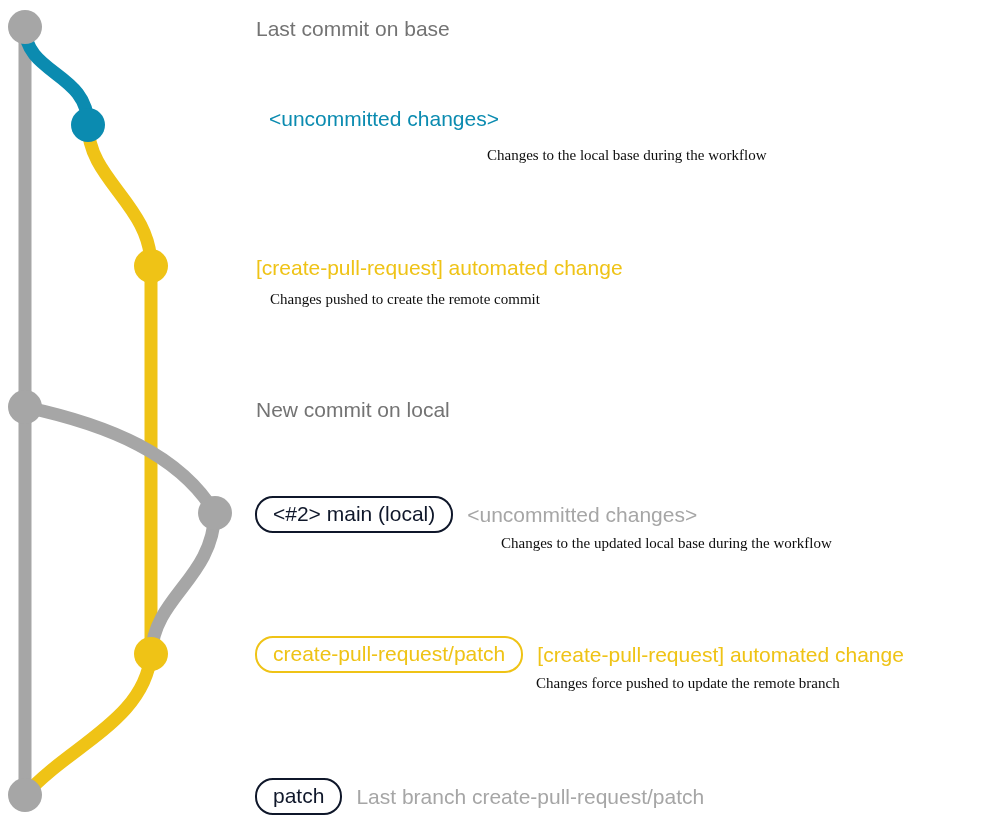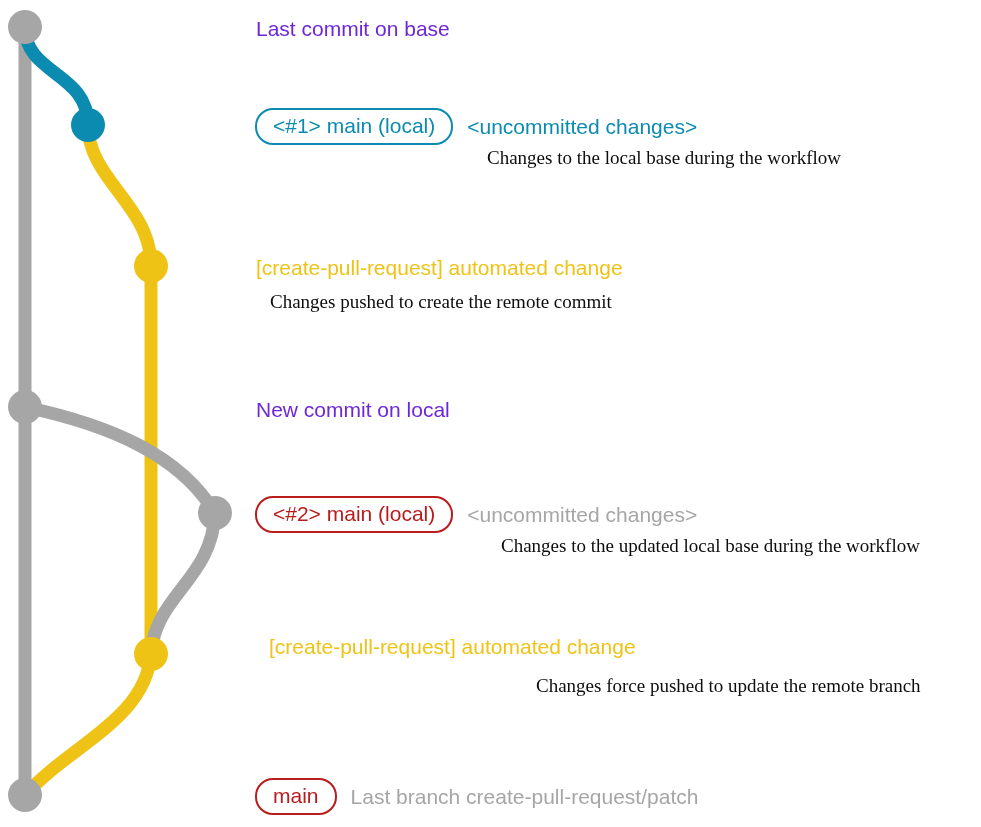--- a/index.html
+++ b/index.html
@@ -38,53 +38,53 @@
     border: 2px solid currentColor;
     padding: 5px 16px 7px 16px;
     font-size: 21px;
     font-weight: 500;
     line-height: 1;
     white-space: nowrap;
     background: #ffffff;
   }
 
   .badge-teal  { color: #0b8bb0; }
-  .badge-gray  { color: #b91c1c; }
+  .badge-gray  { color: #0f172a; }
   .badge-yellow{ color: #efc316; }
 
   .headline {
     font-size: 21px;
     line-height: 1;
     white-space: nowrap;
     margin-left: 14px;
   }
   .headline-teal   { color: #0b8bb0; }
   .headline-gray   { color: #a6a6a6; }
   .headline-yellow { color: #efc316; }
 
   .section-title {
     position: absolute;
     font-size: 21px;
-    color: #6d28d9;
+    color: #737373;
     line-height: 1;
     white-space: nowrap;
   }
 
   .commit-title {
     position: absolute;
     font-size: 21px;
     line-height: 1;
     white-space: nowrap;
     color: #efc316;
   }
 
   .desc {
     position: absolute;
     font-family: "Liberation Serif", serif;
-    font-size: 19px;
+    font-size: 15px;
     color: #0d0d0d;
     line-height: 1;
     white-space: nowrap;
   }
 </style>
 </head>
 <body>
 
 <svg id="graph" viewBox="0 0 981 827" width="981" height="827" xmlns="http://www.w3.org/2000/svg">
 
@@ -107,37 +107,37 @@
   <circle cx="151" cy="266" r="17" fill="#efc316"></circle>
   <circle cx="25" cy="407" r="17" fill="#a6a6a6"></circle>
   <circle cx="215" cy="513" r="17" fill="#a6a6a6"></circle>
   <circle cx="151" cy="654" r="17" fill="#efc316"></circle>
   <circle cx="25" cy="795" r="17" fill="#a6a6a6"></circle>
 </svg>
 
 <div class="section-title" style="left:256px; top:18px;">Last commit on base</div>
 
 <div class="row" style="left:255px; top:108px;">
-  <span class="badge badge-teal">&lt;#1&gt; main (local)</span>
   <span class="headline headline-teal">&lt;uncommitted changes&gt;</span>
 </div>
 <div class="desc" style="left:487px; top:148px;">Changes to the local base during the workflow</div>
 
 <div class="commit-title" style="left:256px; top:257px;">[create-pull-request] automated change</div>
 <div class="desc" style="left:270px; top:292px;">Changes pushed to create the remote commit</div>
 
 <div class="section-title" style="left:256px; top:399px;">New commit on local</div>
 
 <div class="row" style="left:255px; top:496px;">
   <span class="badge badge-gray">&lt;#2&gt; main (local)</span>
   <span class="headline headline-gray">&lt;uncommitted changes&gt;</span>
 </div>
 <div class="desc" style="left:501px; top:536px;">Changes to the updated local base during the workflow</div>
 
 <div class="row" style="left:255px; top:636px;">
+  <span class="badge badge-yellow">create-pull-request/patch</span>
   <span class="headline headline-yellow">[create-pull-request] automated change</span>
 </div>
 <div class="desc" style="left:536px; top:676px;">Changes force pushed to update the remote branch</div>
 
 <div class="row" style="left:255px; top:778px;">
-  <span class="badge badge-gray">main</span>
+  <span class="badge badge-gray">patch</span>
   <span class="headline headline-gray">Last branch create-pull-request/patch</span>
 </div>
 
 </body></html>

